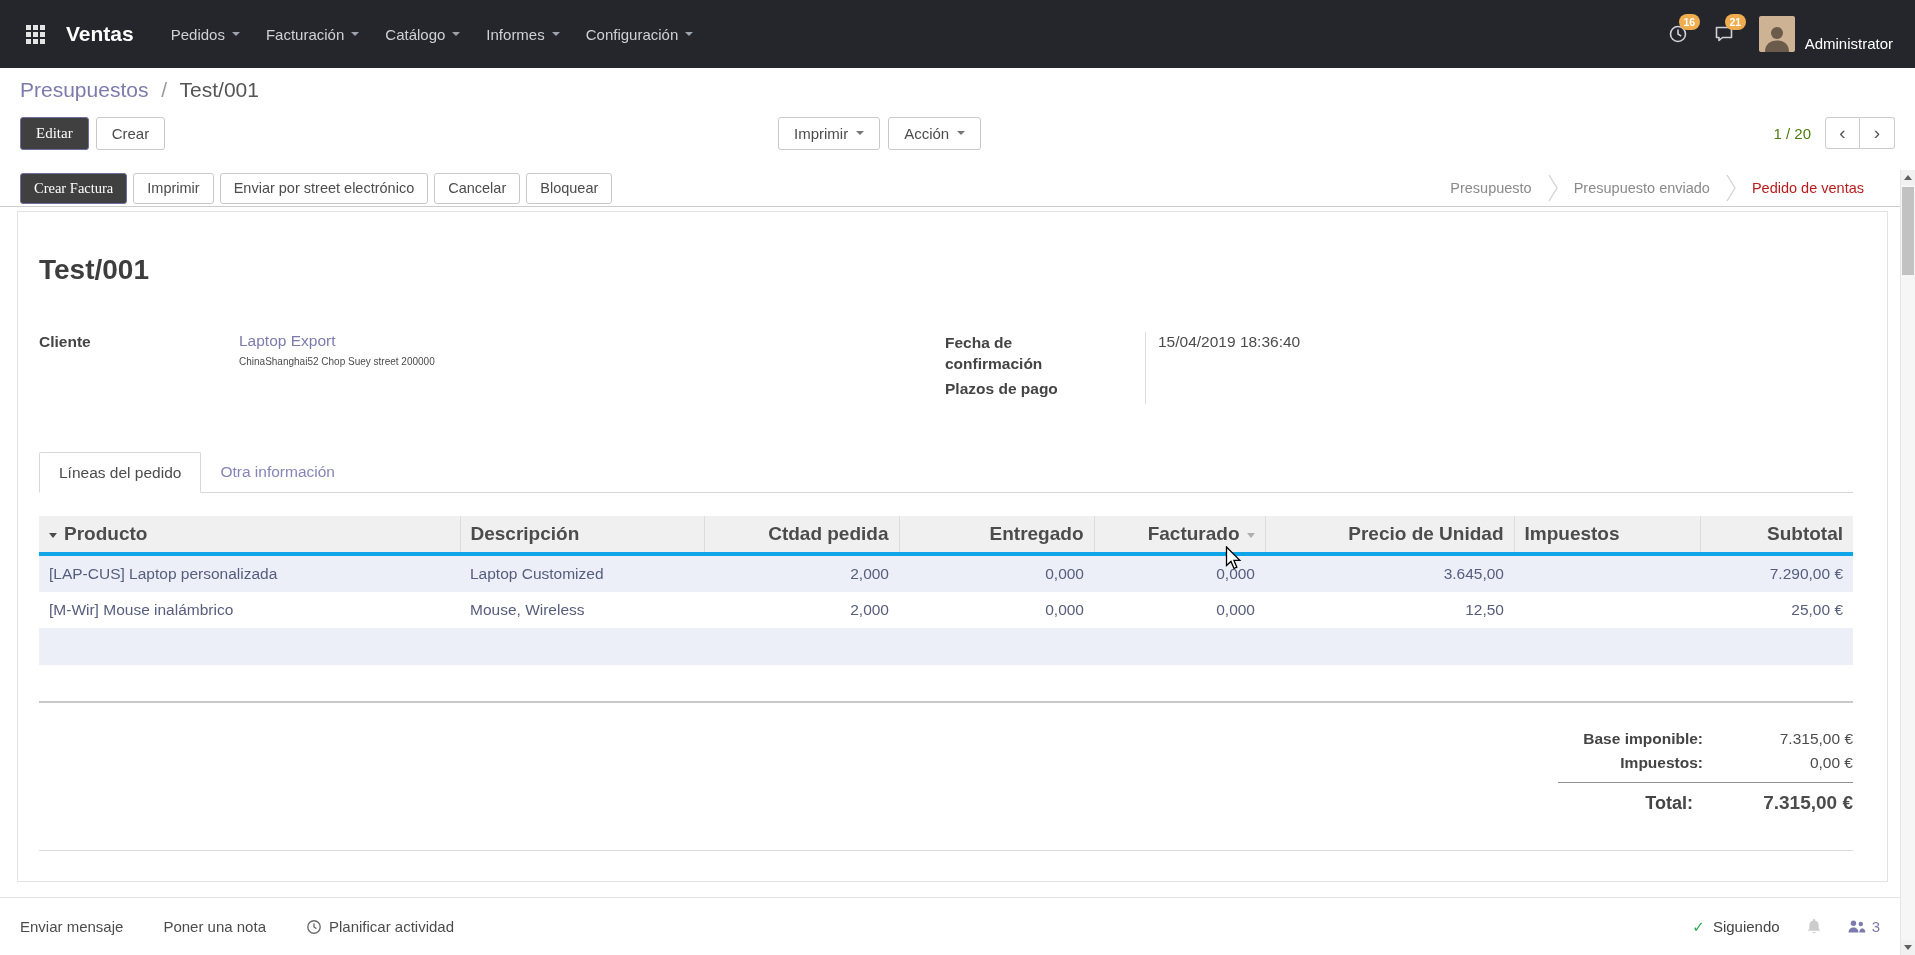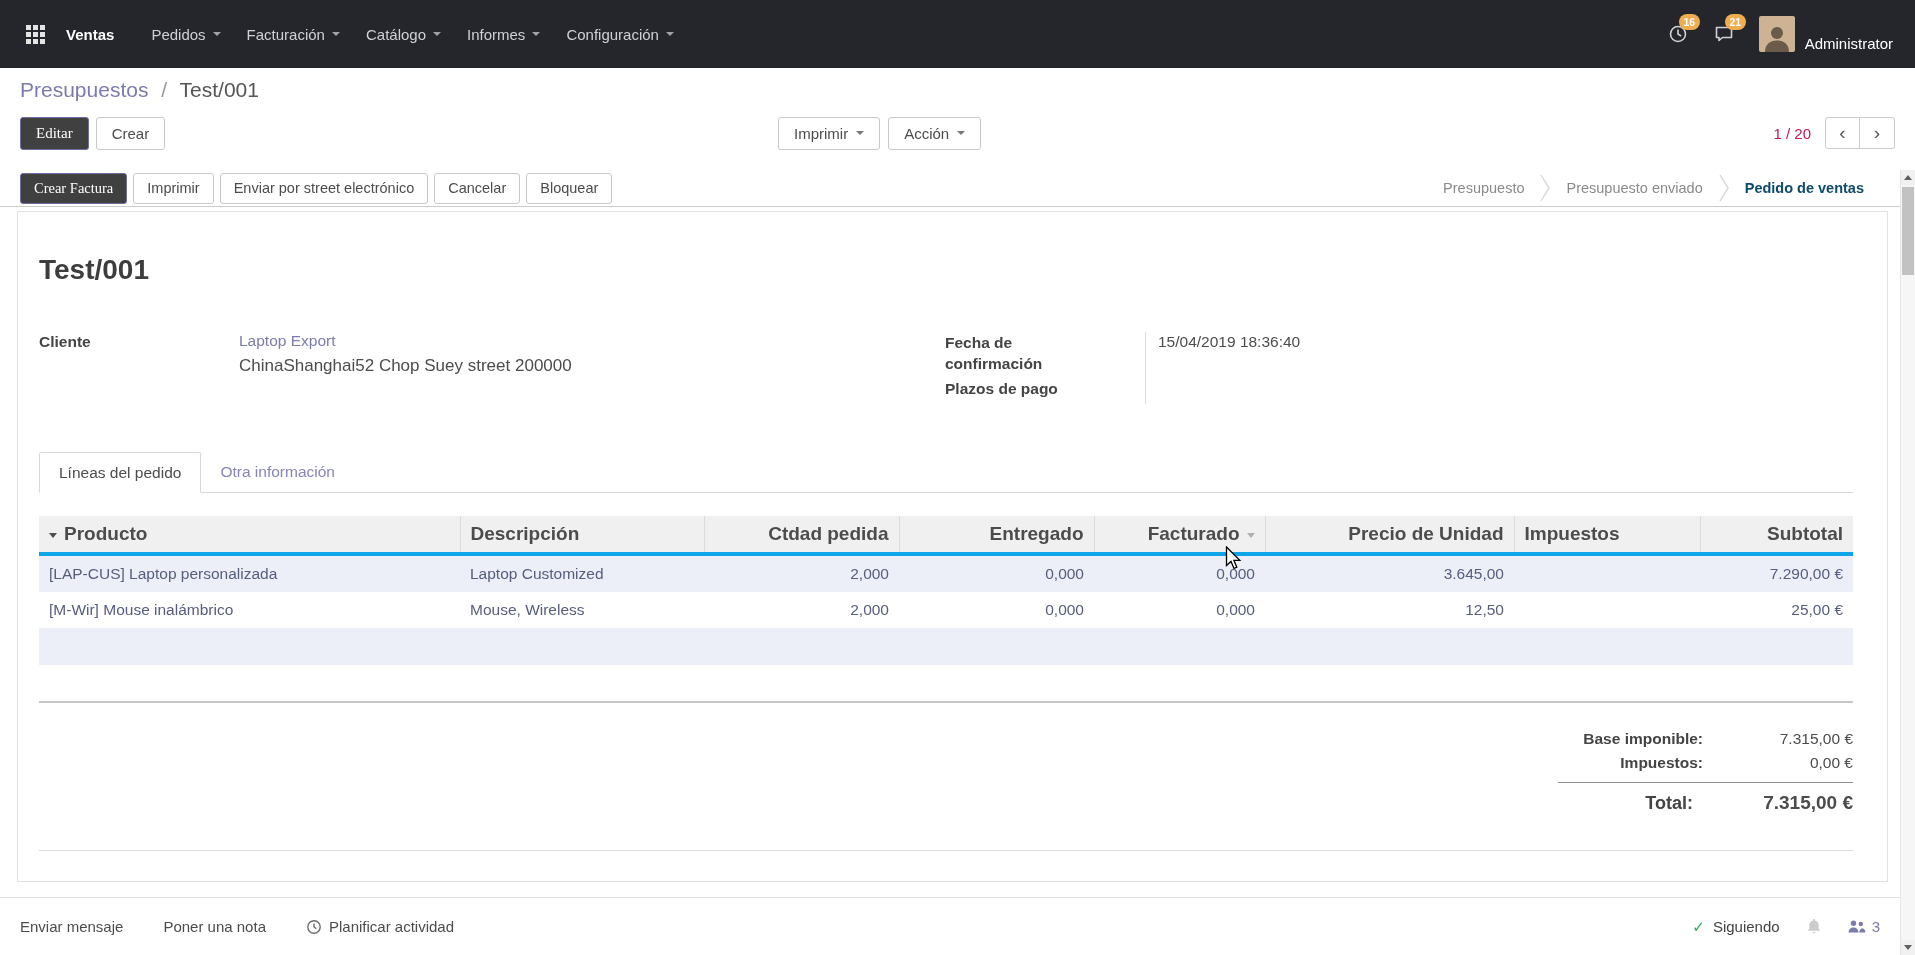--- a/index.html
+++ b/index.html
@@ -10,21 +10,21 @@
     font-family: "Liberation Sans", "DejaVu Sans", sans-serif; font-size: 15px;
   }
 
   
   .navbar {
     position: absolute; top:0; left:0; right:0; height:68px;
     background:#24262b; display:flex; align-items:center;
     padding:0 22px 0 14px; color:#cfd1d6;
   }
   .apps-btn { width:42px; height:42px; display:flex; align-items:center; justify-content:center; cursor:pointer; }
-  .brand { color:#fff; font-size:15px; font-weight:700; margin:0 24px 0 10px; cursor:pointer; }
+  .brand { color:#fff; font-size:21px; font-weight:700; margin:0 24px 0 10px; cursor:pointer; }
   .nav-item { display:flex; align-items:center; gap:7px; padding:0 13px; height:68px; font-size:15px; color:#cfd1d6; cursor:pointer; }
   .caret { width:0; height:0; border-left:4px solid transparent; border-right:4px solid transparent; border-top:4px solid #9ea2aa; display:inline-block; }
   .systray { margin-left:auto; display:flex; align-items:center; gap:24px; }
   .systray-icon { position:relative; display:flex; cursor:pointer; }
   .badge {
     position:absolute; top:-9px; right:-11px; background:#f0ad4e; color:#fff;
     font-size:10.5px; line-height:1; padding:2.5px 4.5px; border-radius:10px; font-weight:700;
   }
   .user-menu { display:flex; align-items:flex-end; gap:10px; cursor:pointer; }
   .avatar { width:36px; height:36px; border-radius:2px; background:#cdb293; overflow:hidden; display:flex; align-items:flex-end; justify-content:center; }
@@ -39,55 +39,55 @@
   
   .control-row { position:absolute; top:114px; left:20px; right:20px; height:38px; display:flex; align-items:center; }
   .btn {
     display:inline-flex; align-items:center; gap:8px; padding:7px 15px; font-size:15px;
     border:1px solid #c9c9c9; background:#fff; color:#4c4c4c; border-radius:3px; cursor:pointer; white-space:nowrap;
   }
   .btn-primary { background:#404040; border-color:#6f6ea0; color:#fff;font-family:Liberation Serif, serif; }
   .btn + .btn { margin-left:7px; }
   .center-actions { position:absolute; left:758px; display:flex; }
   .pager { margin-left:auto; display:flex; align-items:center; gap:14px; }
-  .pager-value { color:#be185d; }
+  .pager-value { color:#4d7c0f; }
   .pager-buttons { display:flex; }
   .pager-btn {
     width:35px; height:32px; border:1px solid #ccc; background:#fff; color:#555;
     display:flex; align-items:center; justify-content:center; font-size:19px; cursor:pointer;
   }
   .pager-btn.prev { border-radius:3px 0 0 3px; }
   .pager-btn.next { border-radius:0 3px 3px 0; border-left:none; }
 
   
   .statusbar {
     position:absolute; top:170px; left:0; right:15px; height:37px; background:#fff;
     border-bottom:1px solid #ccc; display:flex; align-items:center; padding:0 20px;
   }
   .sb-buttons { display:flex; }
   .btn-sm { padding:6px 13px; font-size:14.5px; }
   .btn-sm + .btn-sm { margin-left:6px; }
   .pipeline { margin-left:auto; display:flex; align-items:center; height:100%; }
   .state { padding:0 16px; font-size:14.5px; color:#8a8a8a; cursor:pointer; display:flex; align-items:center; height:100%; }
-  .state.active { color:#0c4a6e; font-weight:700; }
+  .state.active { color:#b91c1c; font-weight:400; }
   .chev-sep { display:flex; align-items:center; }
 
   
   .sheet {
     position:absolute; top:211px; left:17px; width:1871px; height:671px;
     background:#fff; border:1px solid #e2e2e2;
   }
   .sheet-title { position:absolute; top:42px; left:21px; font-size:28px; font-weight:700; color:#3d3d3d; }
 
   .fields { position:absolute; top:120px; left:21px; right:34px; display:flex; align-items:flex-start; }
   .field-left { width:906px; display:flex; }
   .flabel { font-weight:700; color:#444; font-size:15.5px; }
   .field-left .flabel { width:200px; padding-top:1px; }
   .customer-link { color:#7C7BAD; font-size:15.5px; cursor:pointer; }
-  .customer-address { margin-top:6px; color:#4c4c4c; font-size:17px; }
+  .customer-address { margin-top:6px; color:#4c4c4c; font-size:10px; }
   .field-right { display:flex; flex-direction:column; flex:1; }
   .frow { display:flex; min-height:46px; }
   .frow.short { min-height:26px; }
   .frow .flabel { width:200px; line-height:21px; }
   .fvalue { border-left:1px solid #ddd; padding-left:12px; font-size:15.5px; color:#4c4c4c; flex:1; padding-top:1px; }
 
   
   .notebook { position:absolute; top:240px; left:21px; right:34px; }
   .tabs { display:flex; border-bottom:1px solid #d8d8d8; }
   .tab { padding:11px 19px 10px; font-size:15.5px; cursor:pointer; }

